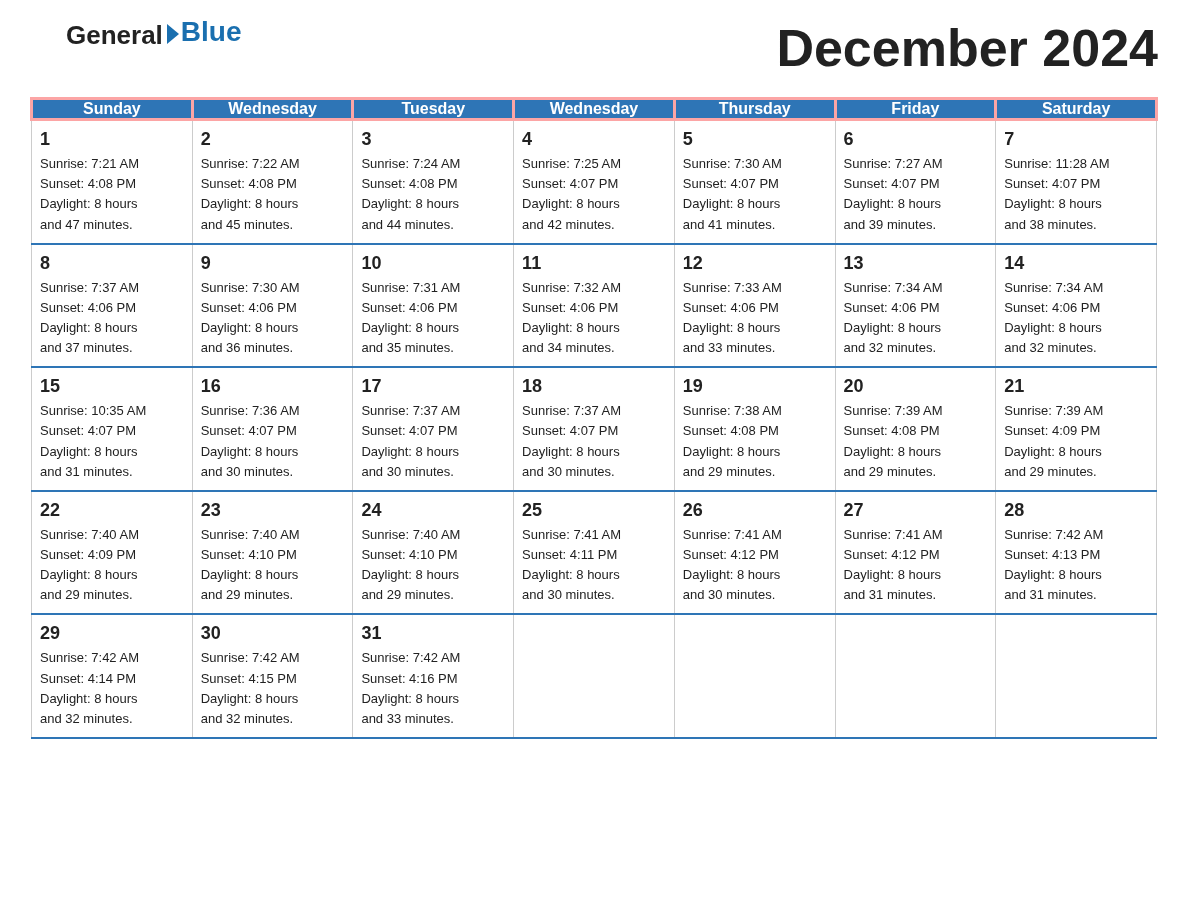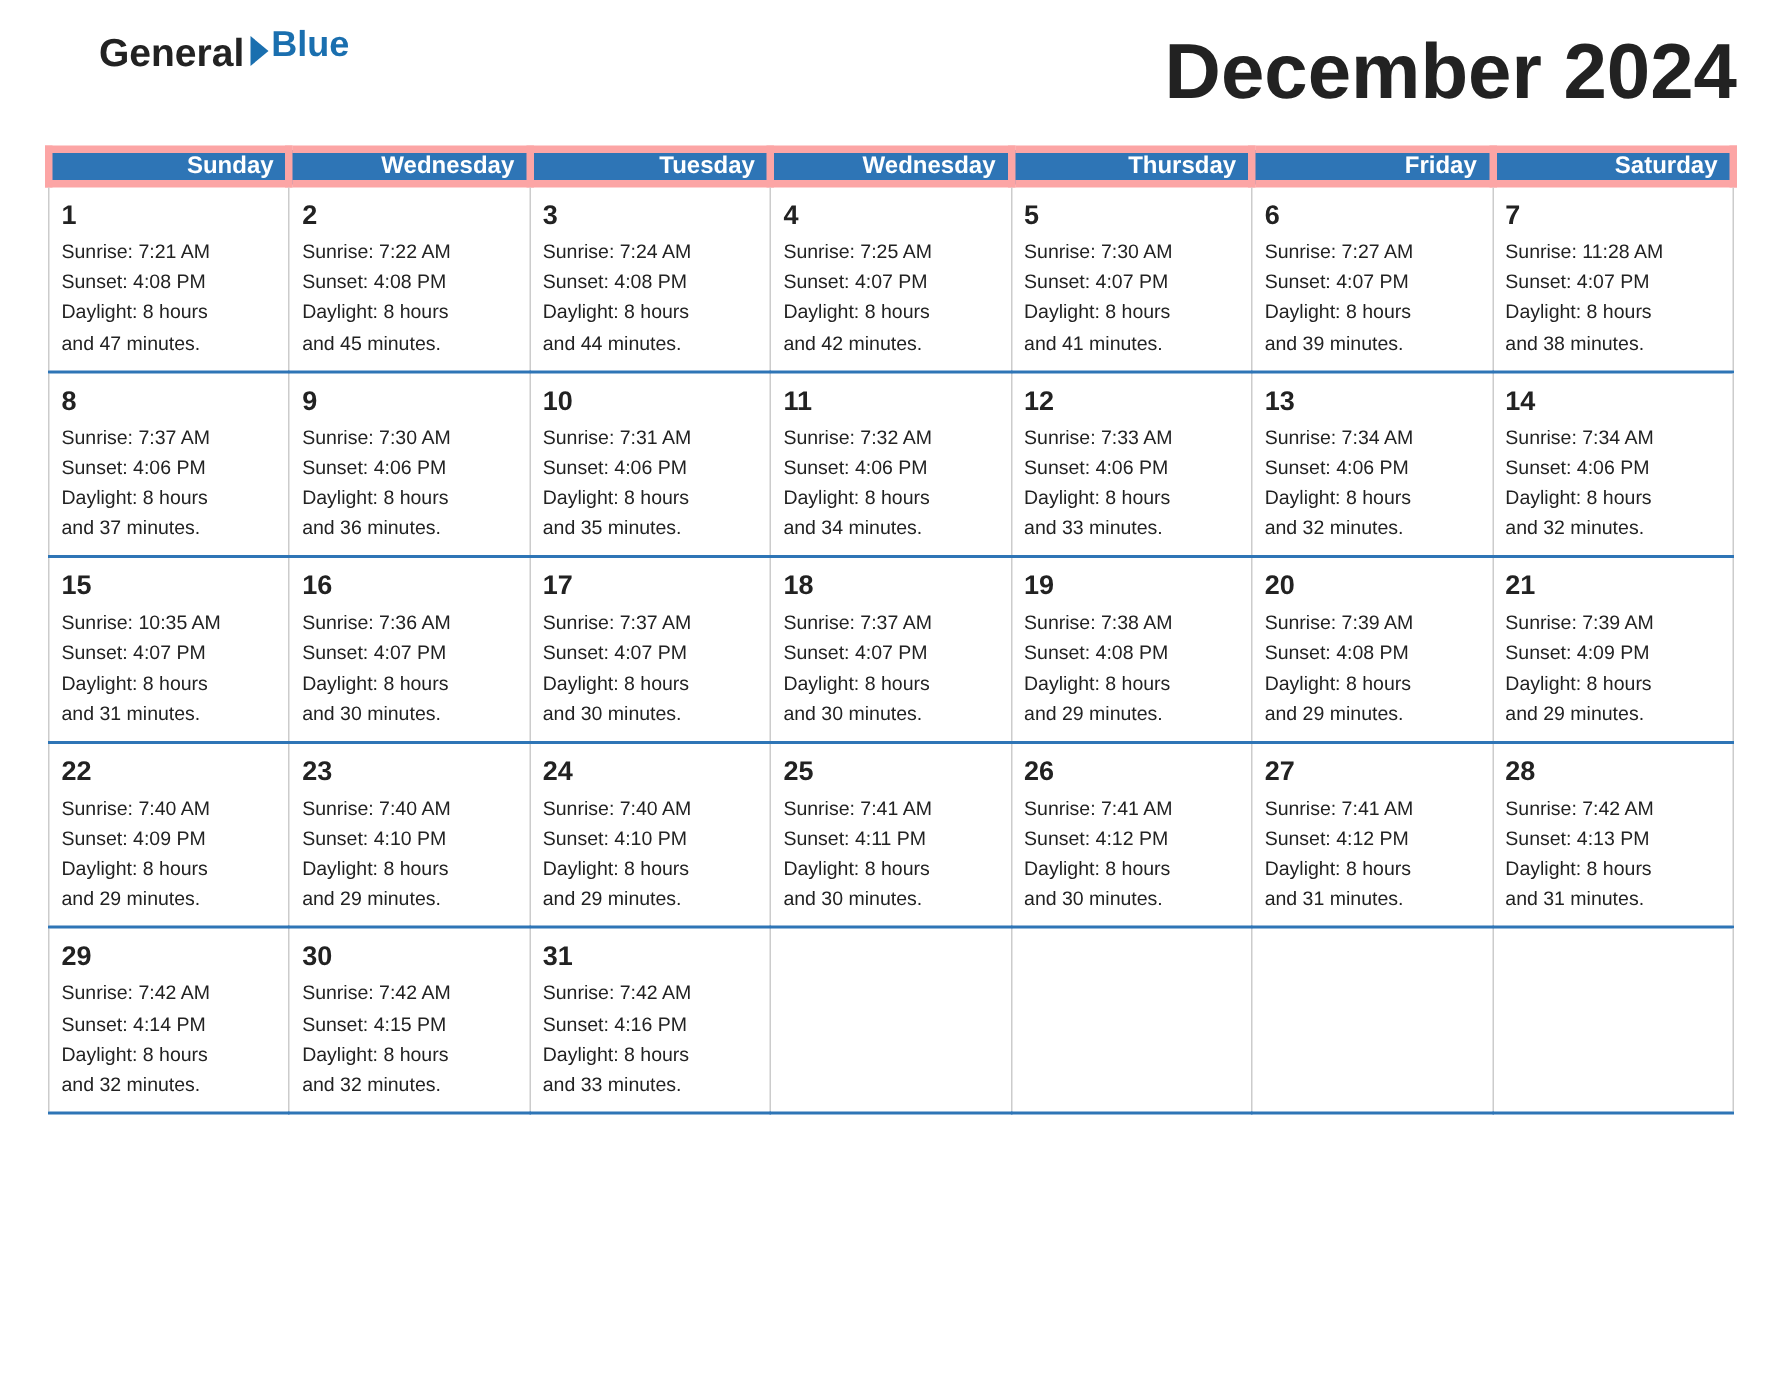--- a/index.html
+++ b/index.html
@@ -34,21 +34,21 @@
       width: 0;
       height: 0;
       border-left: 12px solid #1a6faf;
       border-top: 10px solid transparent;
       border-bottom: 10px solid transparent;
       margin-left: 4px;
       margin-right: 2px;
       transform: translateY(-2px);
     }
     .logo-blue {
-      font-size: 24px;
+      font-size: 28px;
       font-weight: bold;
       color: #1a6faf;
       margin-top: -4px;
     }
     .title-block {
       text-align: right;
       margin-left: 16px;
     }
     .title-block h1 {
       font-size: 52px;
@@ -65,22 +65,22 @@
     table {
       width: 100%;
       border-collapse: collapse;
     }
     thead tr th {
       background-color: #2e75b6;
       color: #fff;
       font-size: 16px;
       font-weight: bold;
       padding: 0 8px;
-      text-align: right;
-      border: 5px solid #fca5a5;
+      text-align: center;
+      border: 3px solid #fca5a5;
     }
     tbody tr td {
       vertical-align: top;
       padding: 8px;
       border: 1px solid #ccc;
       font-size: 13px;
       color: #222;
       width: 14.28%;
       min-height: 110px;
     }

